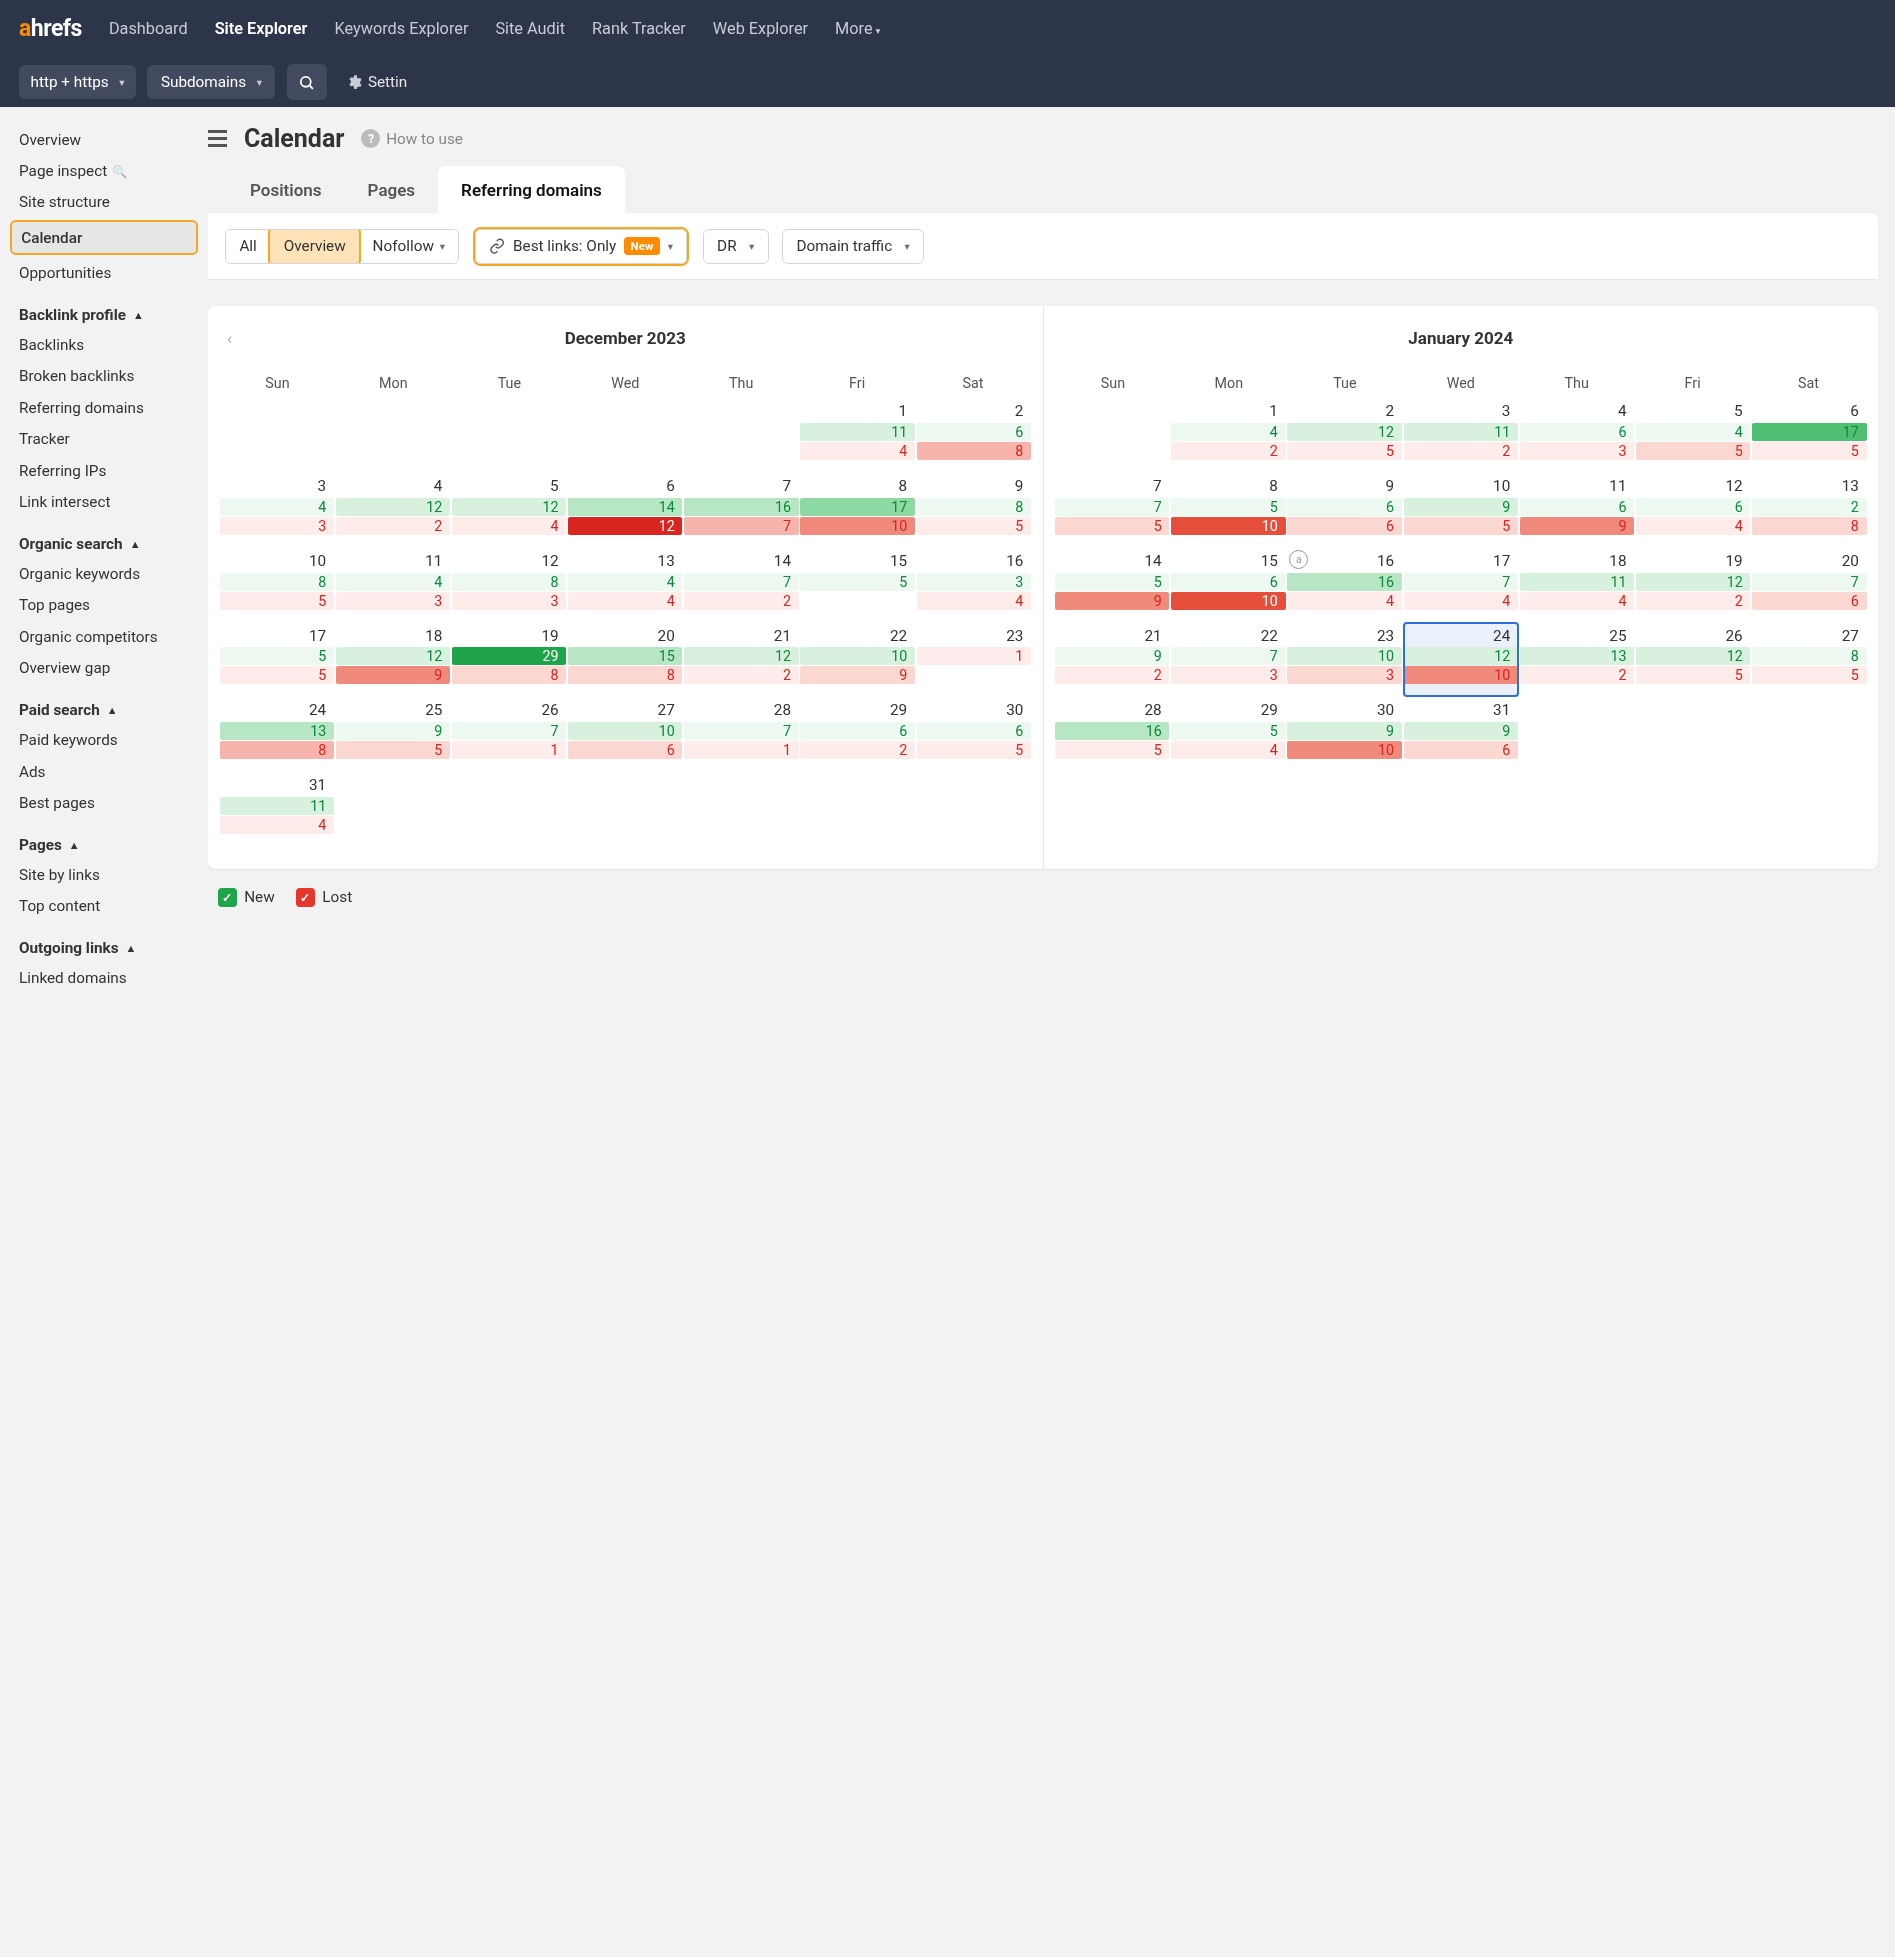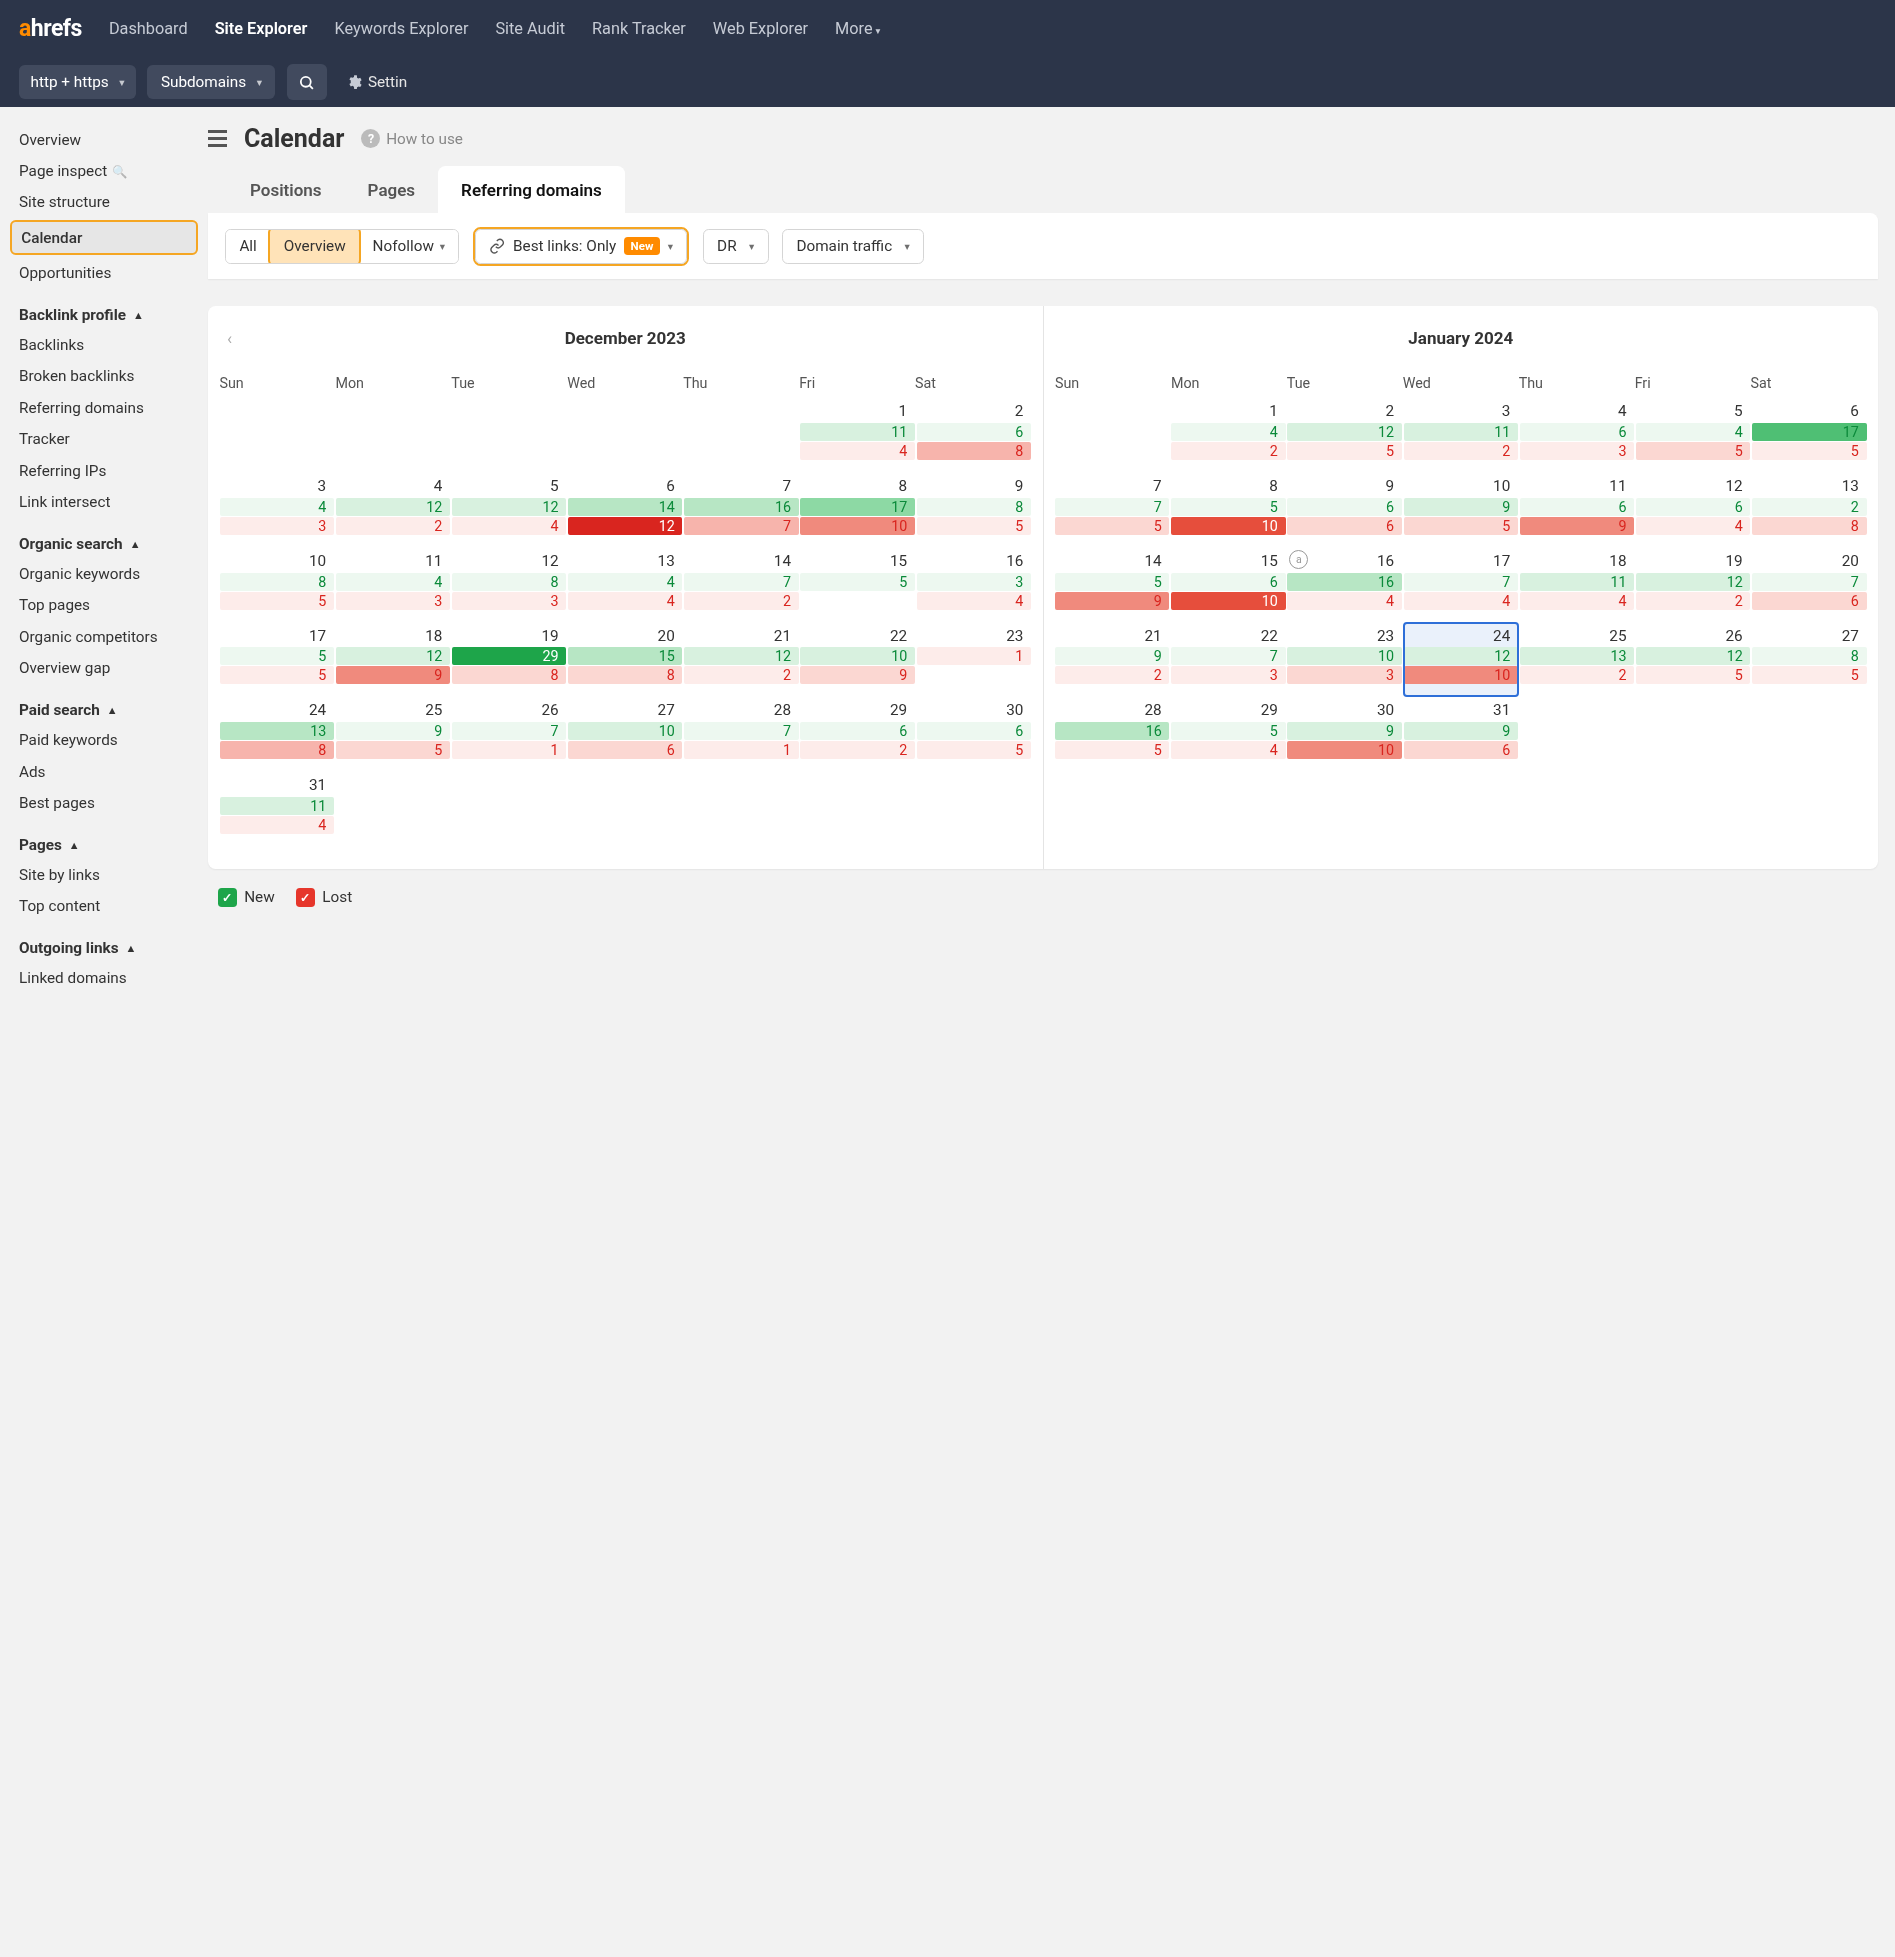--- a/index.html
+++ b/index.html
@@ -63,21 +63,21 @@
 .morefilt { display:flex; align-items:center; gap:7.6px; font-size:15.3px; color:#555; cursor:pointer; }
 
 
 .calwrap { background:#fff; margin-top:27px; border-radius:7.6px; display:flex; box-shadow:0 1px 1.9px rgba(0,0,0,.06); }
 .calhalf { flex:1; padding:15.3px 11.5px 23px; }
 .calhalf:first-child { border-right:1px solid #e4e4e4; }
 .calhdr { display:flex; align-items:center; justify-content:center; position:relative; height:34px; }
 .calhdr .prev { position:absolute; left:7.6px; color:#aaa; font-size:17px; cursor:pointer; }
 .caltitle { font-size:17px; font-weight:700; }
 .dow { display:grid; grid-template-columns:repeat(7,1fr); margin-top:13.4px; }
-.dow div { text-align:left; font-size:14.3px; color:#555; padding:5.7px 0; }
+.dow div { text-align:center; font-size:14.3px; color:#555; padding:5.7px 0; }
 .weeks { }
 .week { display:grid; grid-template-columns:repeat(7,1fr); gap:1.9px; margin-top:1.9px; }
 .daycell { min-height:73px; }
 .dnum { text-align:right; padding:3.8px 7.6px 1.9px; font-size:15.3px; color:#333; }
 .valrow { text-align:right; padding:1px 7.6px; font-size:14.3px; border-radius:1.9px; margin-top:1px; }
 .gain { color:#0b8a3a; }
 .loss { color:#d9251f; }
 .daycell.selected { outline:2.9px solid #2e6fd8; outline-offset:-1.9px; border-radius:2.9px; background:#eaf1fb; }
 .annot-ring { width:19px; height:19px; border:1.9px solid #999; border-radius:50%; display:inline-flex; align-items:center; justify-content:center; font-size:10.5px; color:#999; position:absolute; }
 .g1 { background:#edf8f0; }

